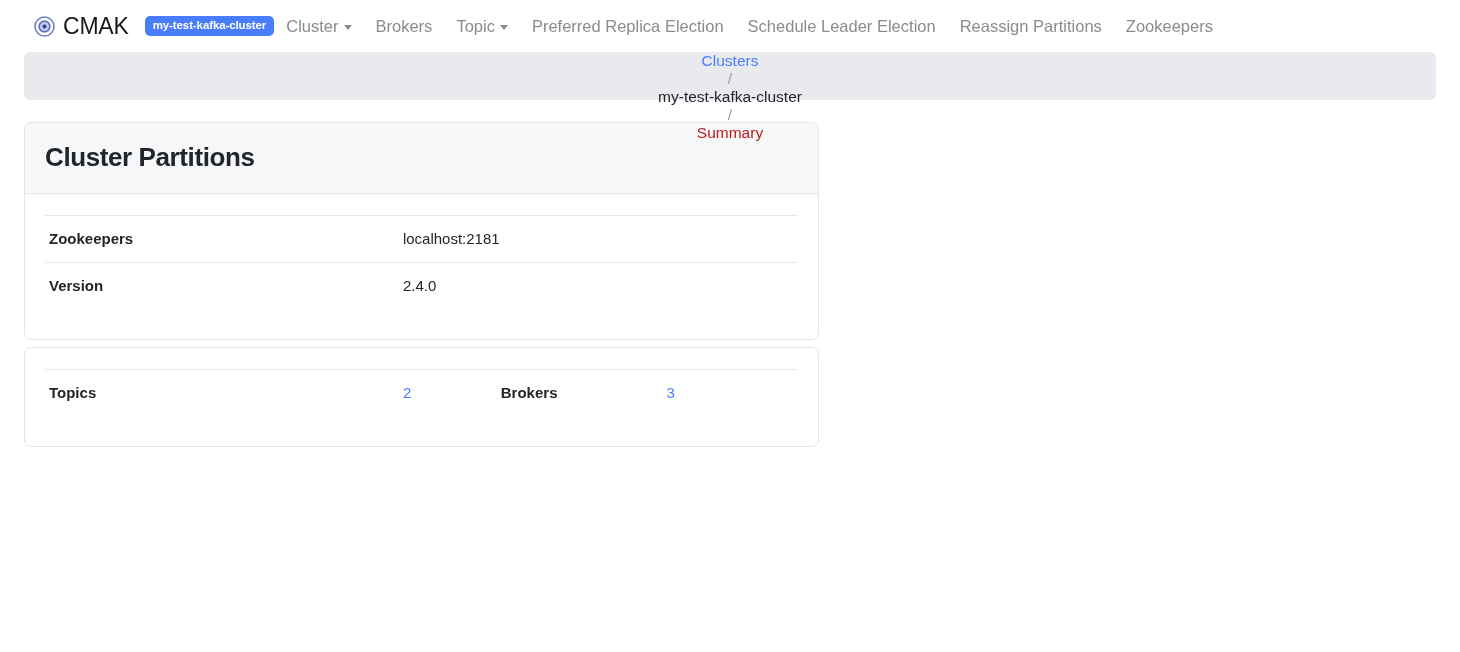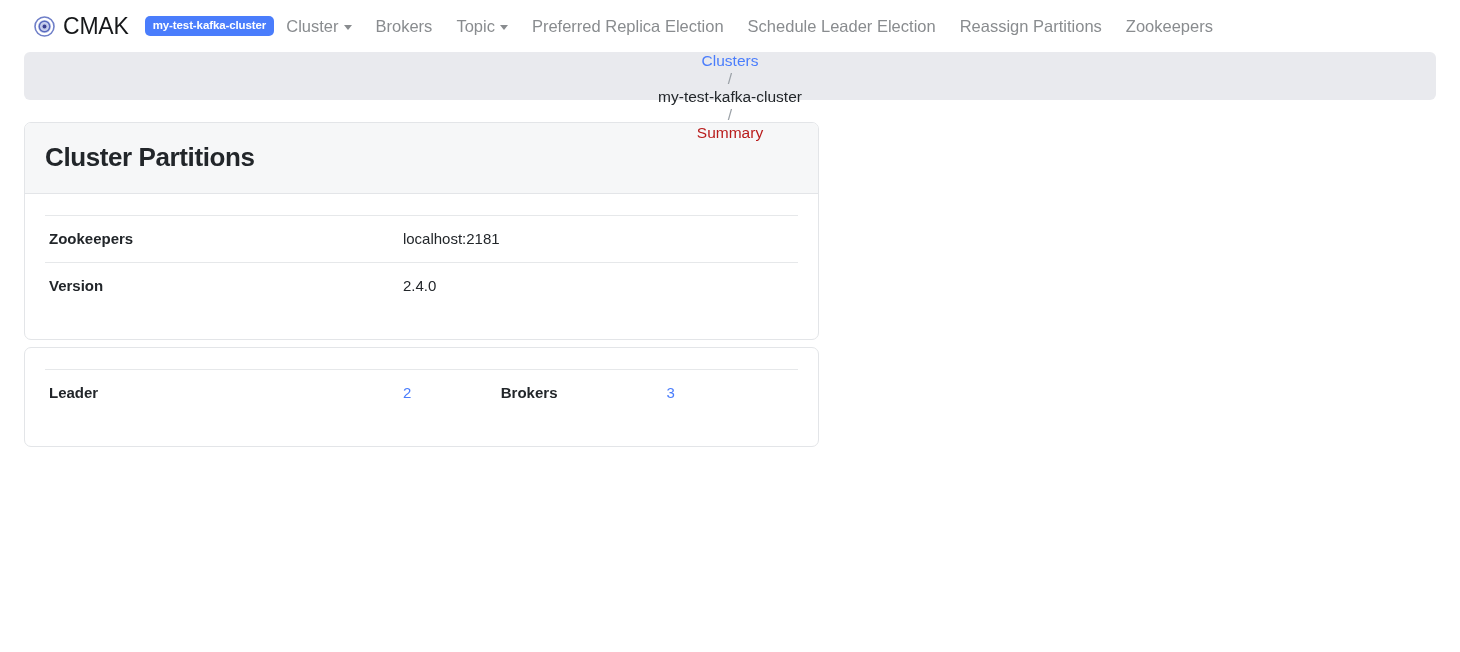--- a/index.html
+++ b/index.html
@@ -262,21 +262,21 @@
     <div class="card-body">
       <table class="info-table">
         <colgroup>
             <col class="col-a">
             <col class="col-b">
             <col class="col-c">
             <col class="col-d">
           </colgroup>
         <tbody>
           <tr>
-            <td class="key">Leader</td>
+            <td class="key">Topics</td>
             <td class="val">
               <a class="link-val" href="#">2</a>
             </td>
             <td class="key">Brokers</td>
             <td class="val">
               <a class="link-val" href="#">3</a>
             </td>
           </tr>
         </tbody>
       </table>

